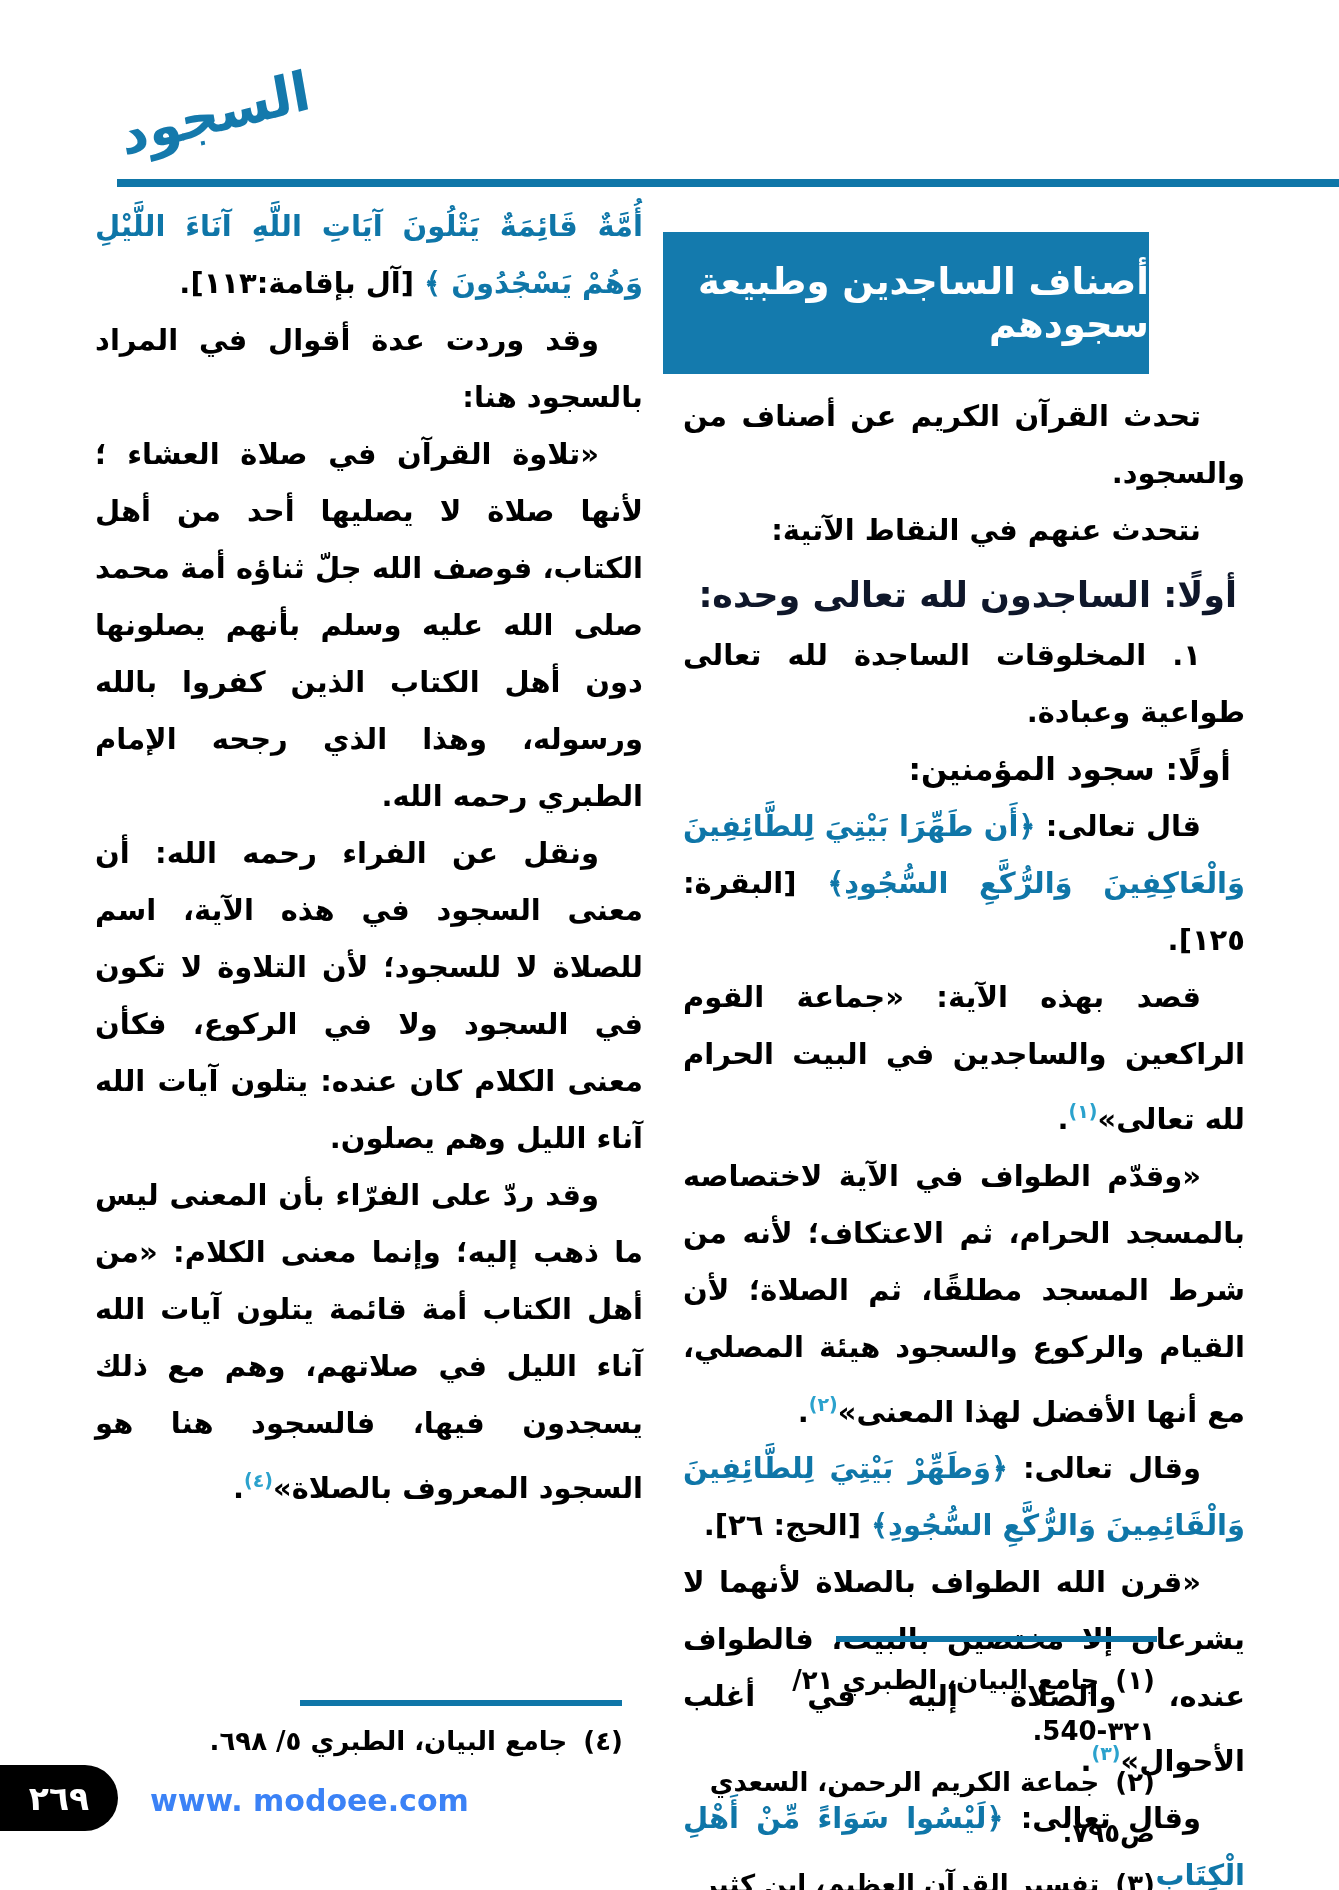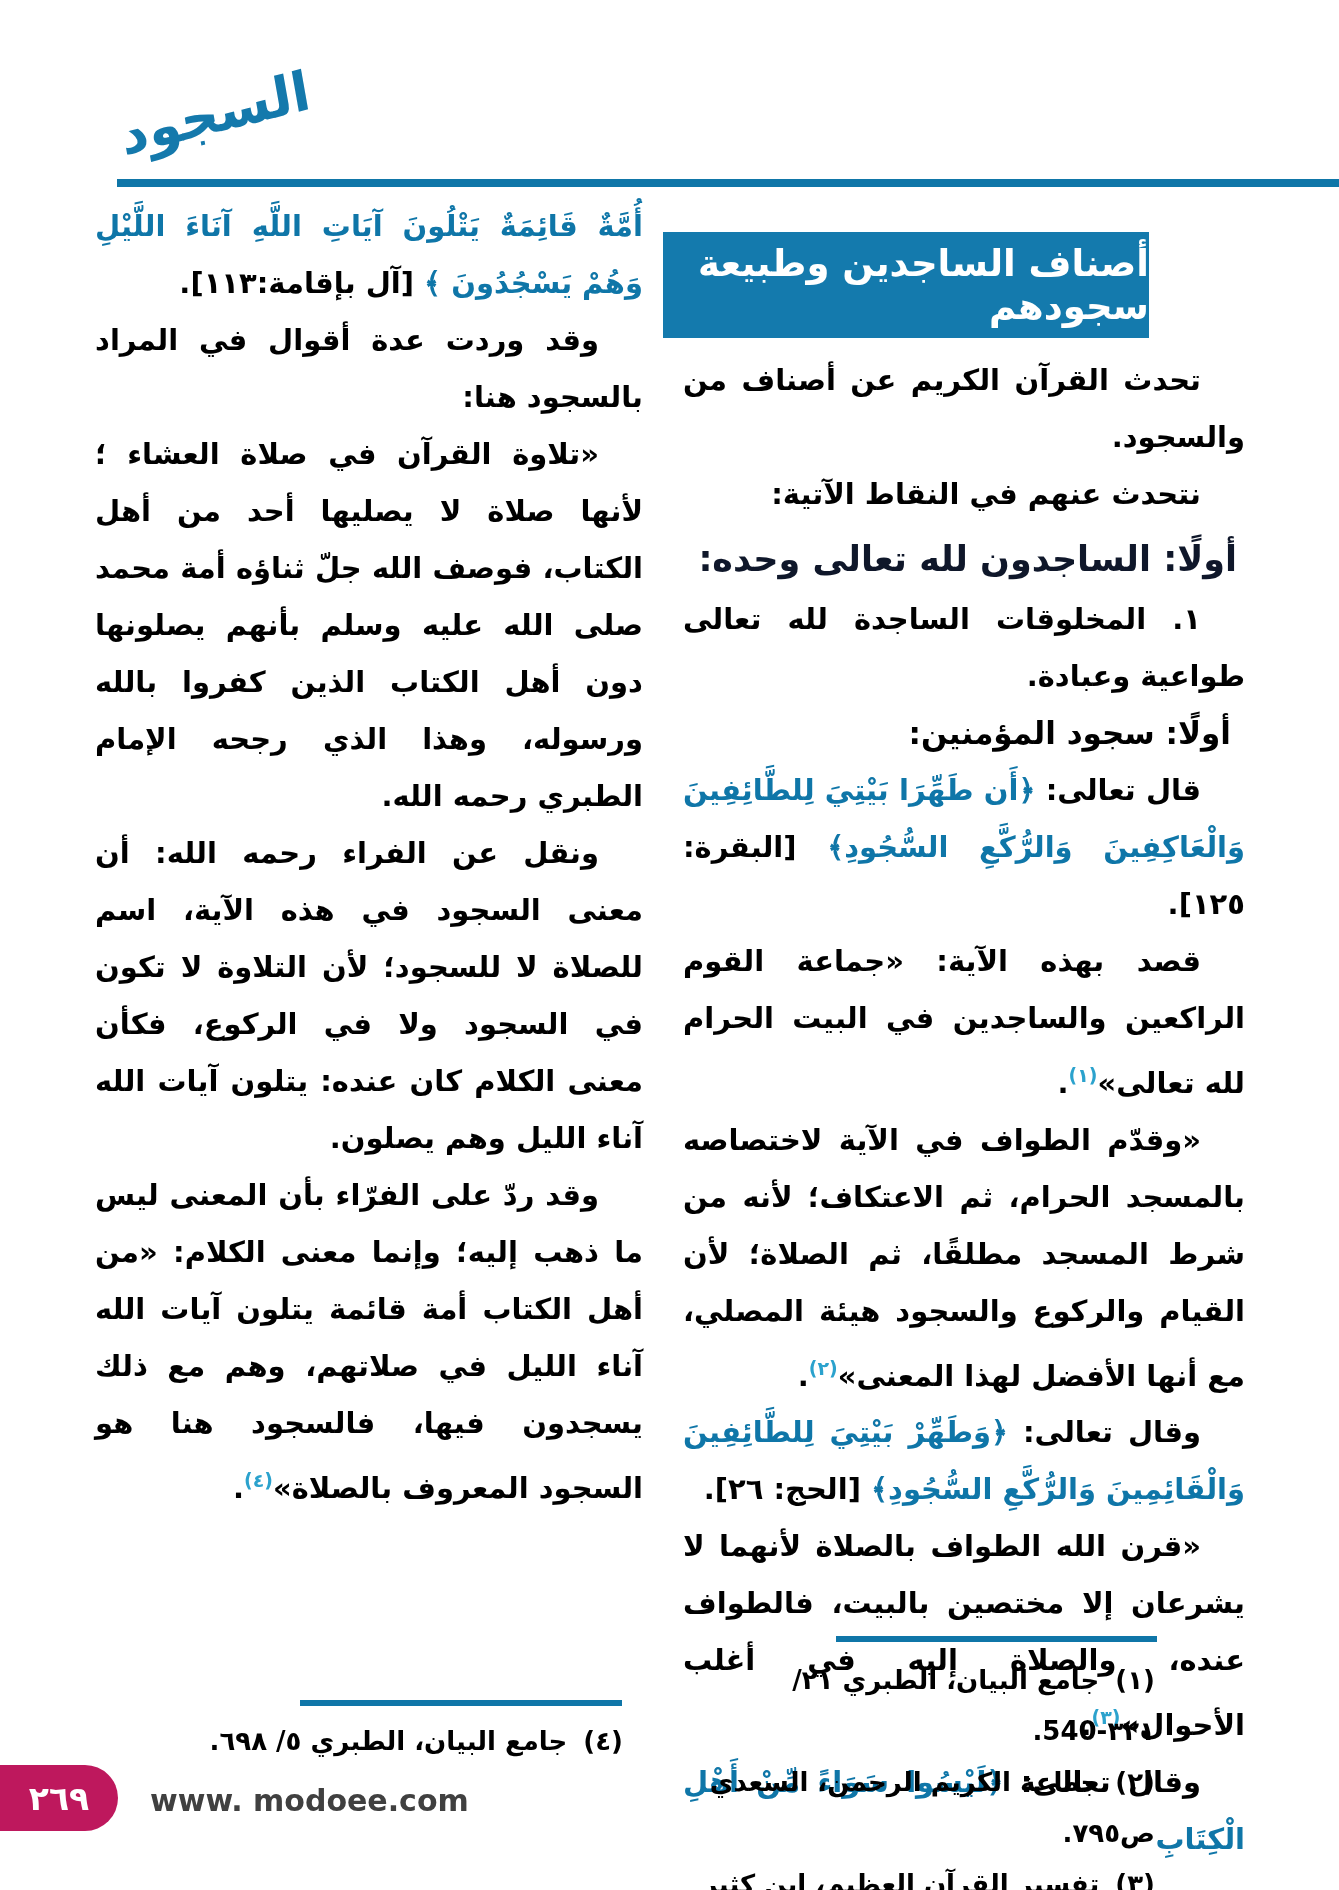--- a/index.html
+++ b/index.html
@@ -25,21 +25,21 @@
     position: absolute; top: 179px; left: 117px; right: 0;
     height: 8px; background: #0f76a8;
   }
 
   
   .col { position: absolute; }
   .col-right { top: 232px; right: 94px; width: 562px; }
   .col-left  { top: 198px; left: 95px;  width: 548px; }
 
   .section-box {
-    width: 486px; height: 106px;
+    width: 486px; height: 142px;
     margin: 0 96px 14px 0;
     background: #147aad;
     display: flex; align-items: center; justify-content: center;
   }
   .section-box span { color: #ffffff; font-size: 37px; font-weight: bold; }
 
   p.body {
     margin: 0;
     font-size: 29px; font-weight: bold;
     line-height: 57px;
@@ -71,28 +71,28 @@
   .footnotes { position: absolute; font-size: 26px; font-weight: bold; }
   .footnotes-right { top: 1655px; right: 184px; width: 480px; }
   .footnotes-left  { top: 1716px; left: 95px; width: 528px; }
   .fn-row { line-height: 51px; text-align: right; }
   .fn-num { margin-left: 16px; }
 
   
   .page-pill {
     position: absolute; top: 1765px; left: 0;
     width: 118px; height: 66px;
-    background: #be185d;
+    background: #000000;
     border-radius: 0 34px 34px 0;
     display: flex; align-items: center; justify-content: center;
   }
   .page-pill span { color: #ffffff; font-size: 33px; font-weight: bold; }
   .site-url {
     position: absolute; top: 1783px; left: 150px;
-    color: #404040; font-size: 30px; font-weight: bold;
+    color: #3b82f6; font-size: 30px; font-weight: bold;
     direction: ltr;
   }
 </style>
 </head>
 <body>
 
 <div class="page">
 
   <div class="chapter-script">السجود</div>
   <div class="header-rule"></div>

